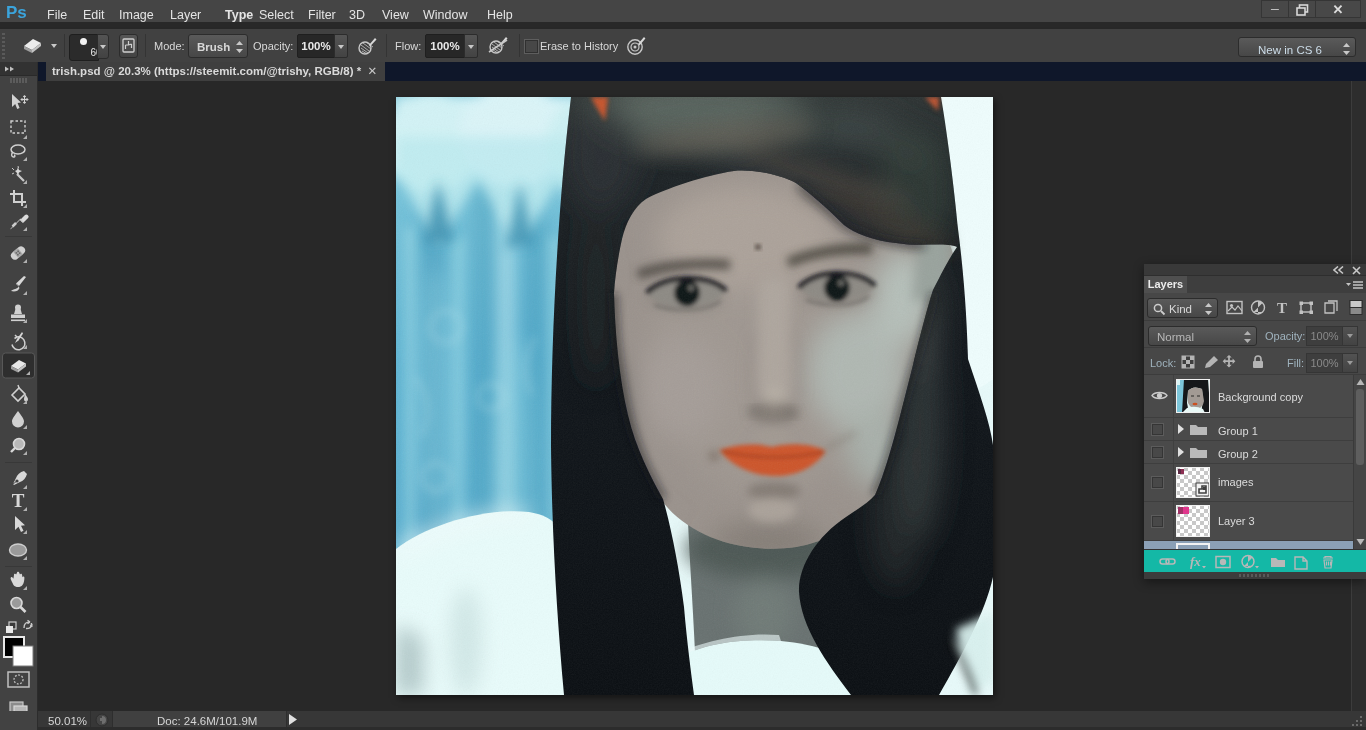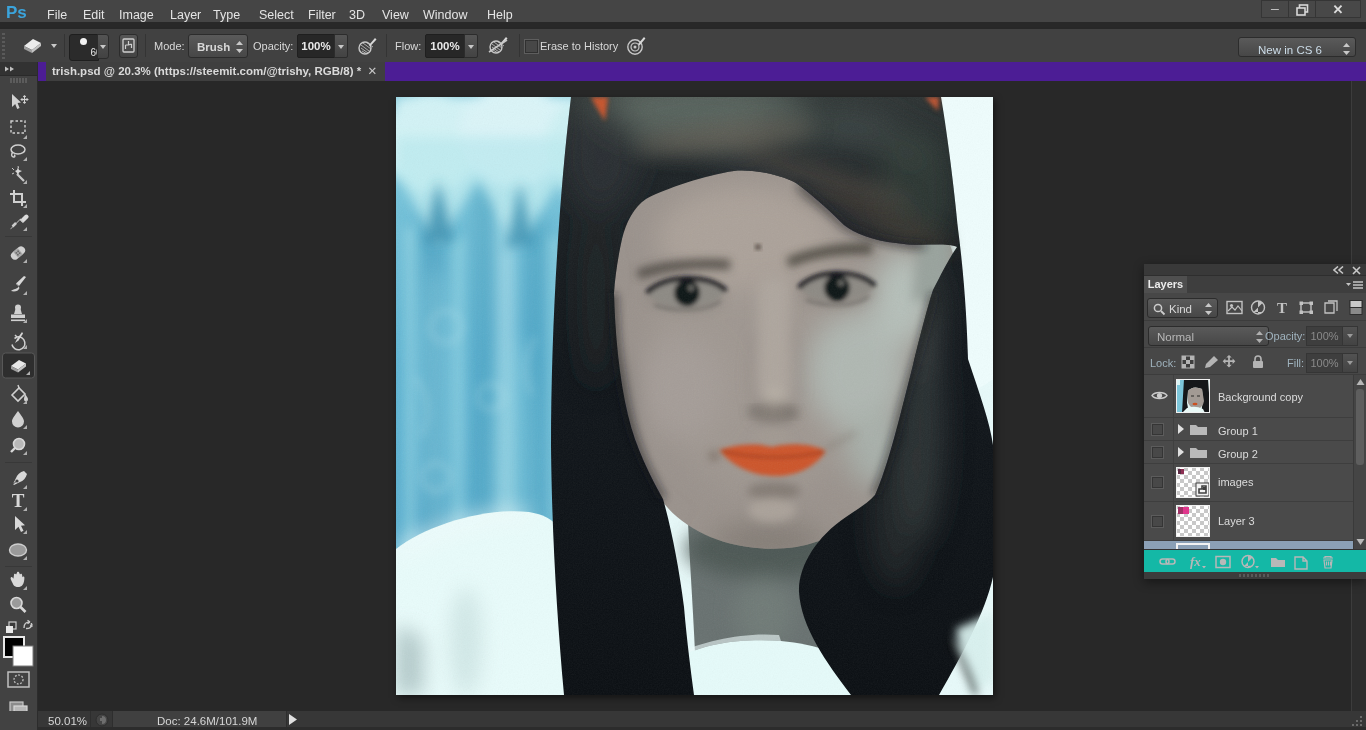--- a/index.html
+++ b/index.html
@@ -15,41 +15,41 @@
   #optbar{left:0;top:27px;width:1366px;height:35px;background:#414141;border-top:2px solid #272727;box-sizing:border-box;}
   .sep{position:absolute;top:5px;width:1px;height:23px;background:#343434;}
   .olab{position:absolute;color:#d8d8d8;font-size:11px;font-weight:normal;}
   .combo{position:absolute;background:linear-gradient(#5a5a5a,#474747);border:1px solid #2c2c2c;
     border-radius:3px;box-sizing:border-box;color:#d8d8d8;font-size:11.5px;font-weight:bold;}
   .well{position:absolute;background:#272727;border:1px solid #1f1f1f;box-sizing:border-box;
     color:#e8e8e8;font-size:11.5px;font-weight:bold;text-align:center;border-radius:2px 0 0 2px;}
   .wellbtn{position:absolute;background:linear-gradient(#555,#434343);border:1px solid #2c2c2c;
     box-sizing:border-box;border-radius:0 2px 2px 0;}
   
-  #tabrow{left:38px;top:62px;width:1328px;height:19px;background:#4c1d95;}
+  #tabrow{left:38px;top:62px;width:1328px;height:19px;background:#0f172a;}
   #doctab{position:absolute;left:8px;top:0;height:19px;background:#3f3f3f;color:#dadada;
     font-size:11.5px;font-weight:bold;line-height:19px;padding:0 8px 0 6px;}
   
   #toolcol{left:0;top:62px;width:38px;height:668px;background:#424242;border-right:1px solid #2c2c2c;box-sizing:border-box;}
   #toolhead{position:absolute;left:0;top:0;width:37px;height:13px;background:#323232;border-bottom:1px solid #2a2a2a;}
   
   #statusbar{left:38px;top:711px;width:1328px;height:19px;background:#373737;}
   #statusbar .t{position:absolute;top:4px;color:#d6d6d6;font-size:11.5px;}
   
   #layers{left:1144px;top:264px;width:222px;height:315px;background:#464646;box-shadow:0 3px 10px rgba(0,0,0,0.45);}
 </style>
 </head>
 <body>
 <div id="menubar" class="abs">
   <span id="pslogo">Ps</span>
   <span class="mi" style="left:47px;">File</span>
   <span class="mi" style="left:83px;">Edit</span>
   <span class="mi" style="left:119px;">Image</span>
   <span class="mi" style="left:170px;">Layer</span>
-  <span class="mi" style="left:213px;">Type</span>
+  <span class="mi" style="left:225px;font-weight:bold;">Type</span>
   <span class="mi" style="left:259px;">Select</span>
   <span class="mi" style="left:308px;">Filter</span>
   <span class="mi" style="left:349px;">3D</span>
   <span class="mi" style="left:382px;">View</span>
   <span class="mi" style="left:423px;">Window</span>
   <span class="mi" style="left:487px;">Help</span>
   <span class="winbtn" style="left:1261px;width:28px;">─</span>
   <span class="winbtn" style="left:1288px;width:28px;"><svg width="13" height="12" style="margin-top:3px;">
         <rect x="3.5" y="1" width="8" height="7" fill="none" stroke="#d8d8d8" stroke-width="1.6"></rect>
         <rect x="1" y="4" width="8" height="7" fill="#484848" stroke="#d8d8d8" stroke-width="1.6"></rect>
@@ -598,21 +598,21 @@
           <rect x="83.5" y="11.5" width="3.5" height="3.5" fill="#c2c2c2" stroke="none"></rect>
         <path d="M99,4 h9 v10 h-9 z" stroke-width="1.3"></path>
         <path d="M102,2 h9 v10" stroke-width="1.3" fill="none"></path>
         <rect x="124" y="1.5" width="12" height="14" fill="#8a8a8a" stroke="#2e2e2e" stroke-width="1"></rect>
         <rect x="124" y="1.5" width="12" height="7" fill="#c8c8c8" stroke="#2e2e2e" stroke-width="1"></rect>
       </g>
     </svg>
   </div>
 
   <div class="abs" style="left:0;top:56px;width:222px;height:27px;background:#474747;border-top:1px solid #3c3c3c;box-sizing:border-box;">
-    <div class="combo" style="left:4px;top:5px;width:121px;height:20px;font-weight:normal;color:#b8b8b8;text-align:right;">
+    <div class="combo" style="left:4px;top:5px;width:109px;height:20px;font-weight:normal;color:#b8b8b8;text-align:right;">
       <span style="position:absolute;left:8px;top:4px;">Normal</span>
       <svg class="abs" style="right:4px;top:3px;" width="9" height="14">
           <path d="M1,5 l3.5,-4 l3.5,4 z M1,9 l3.5,4 l3.5,-4 z" fill="#b0b0b0"></path>
         </svg>
     </div>
     <span class="abs" style="left:121px;top:9px;color:#9fb2bd;font-size:11px;">Opacity:</span>
     <div class="abs" style="left:162px;top:5px;width:37px;height:20px;background:#3e3e3e;border:1px solid #353535;box-sizing:border-box;color:#8a8a8a;font-size:11px;line-height:18px;text-align:center;">100%</div>
     <div class="abs" style="left:198px;top:5px;width:16px;height:20px;background:linear-gradient(#525252,#434343);border:1px solid #353535;box-sizing:border-box;"><svg width="14" height="18">
           <path d="M4,7 l6,0 l-3,4 z" fill="#9a9a9a"></path>
         </svg></div>

